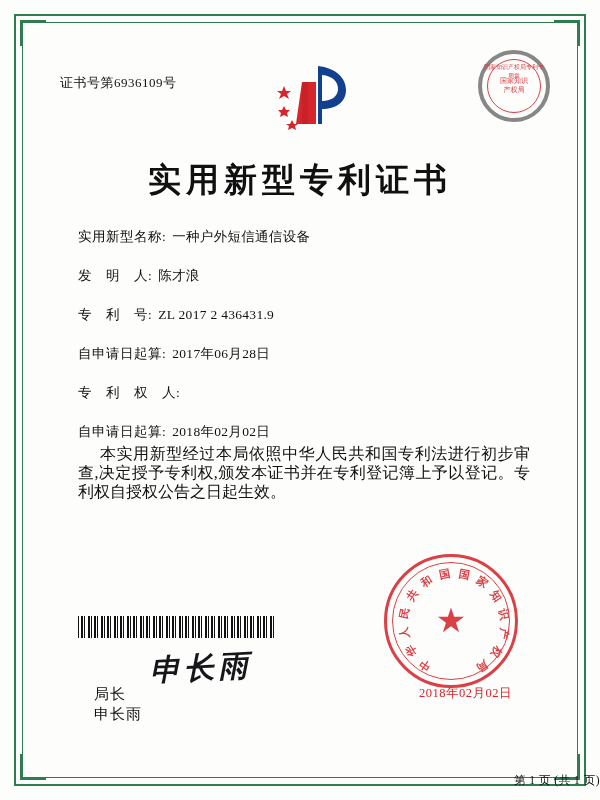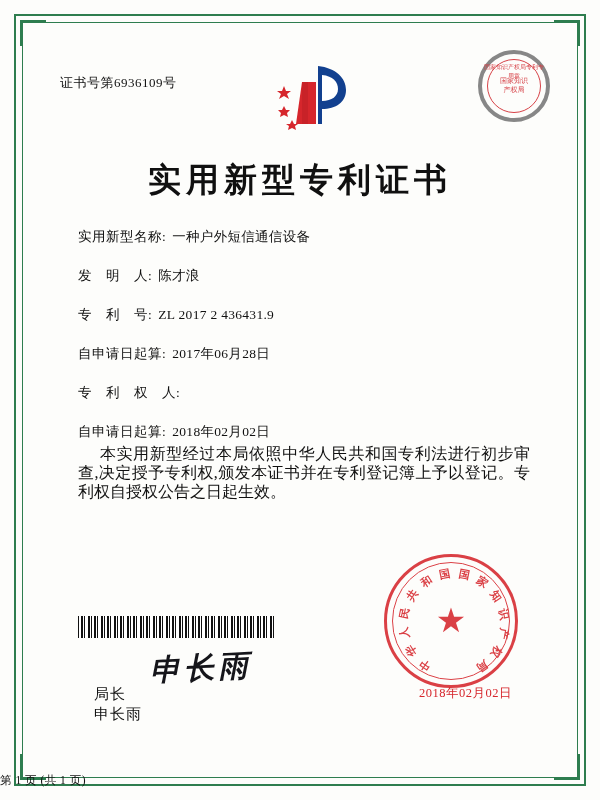--- a/index.html
+++ b/index.html
@@ -257,21 +257,21 @@
     color: #d6262c;
     letter-spacing: 0.5px;
     font-family: "Liberation Serif", serif;
   }
 
   .footer {
     position: absolute;
     left: 0;
     right: 0;
     bottom: 12px;
-    text-align: left;
+    text-align: right;
     font-size: 11.5px;
     color: #111;
     letter-spacing: 0.5px;
   }
 </style>
 </head>
 <body>
 
 <div class="page">
 

